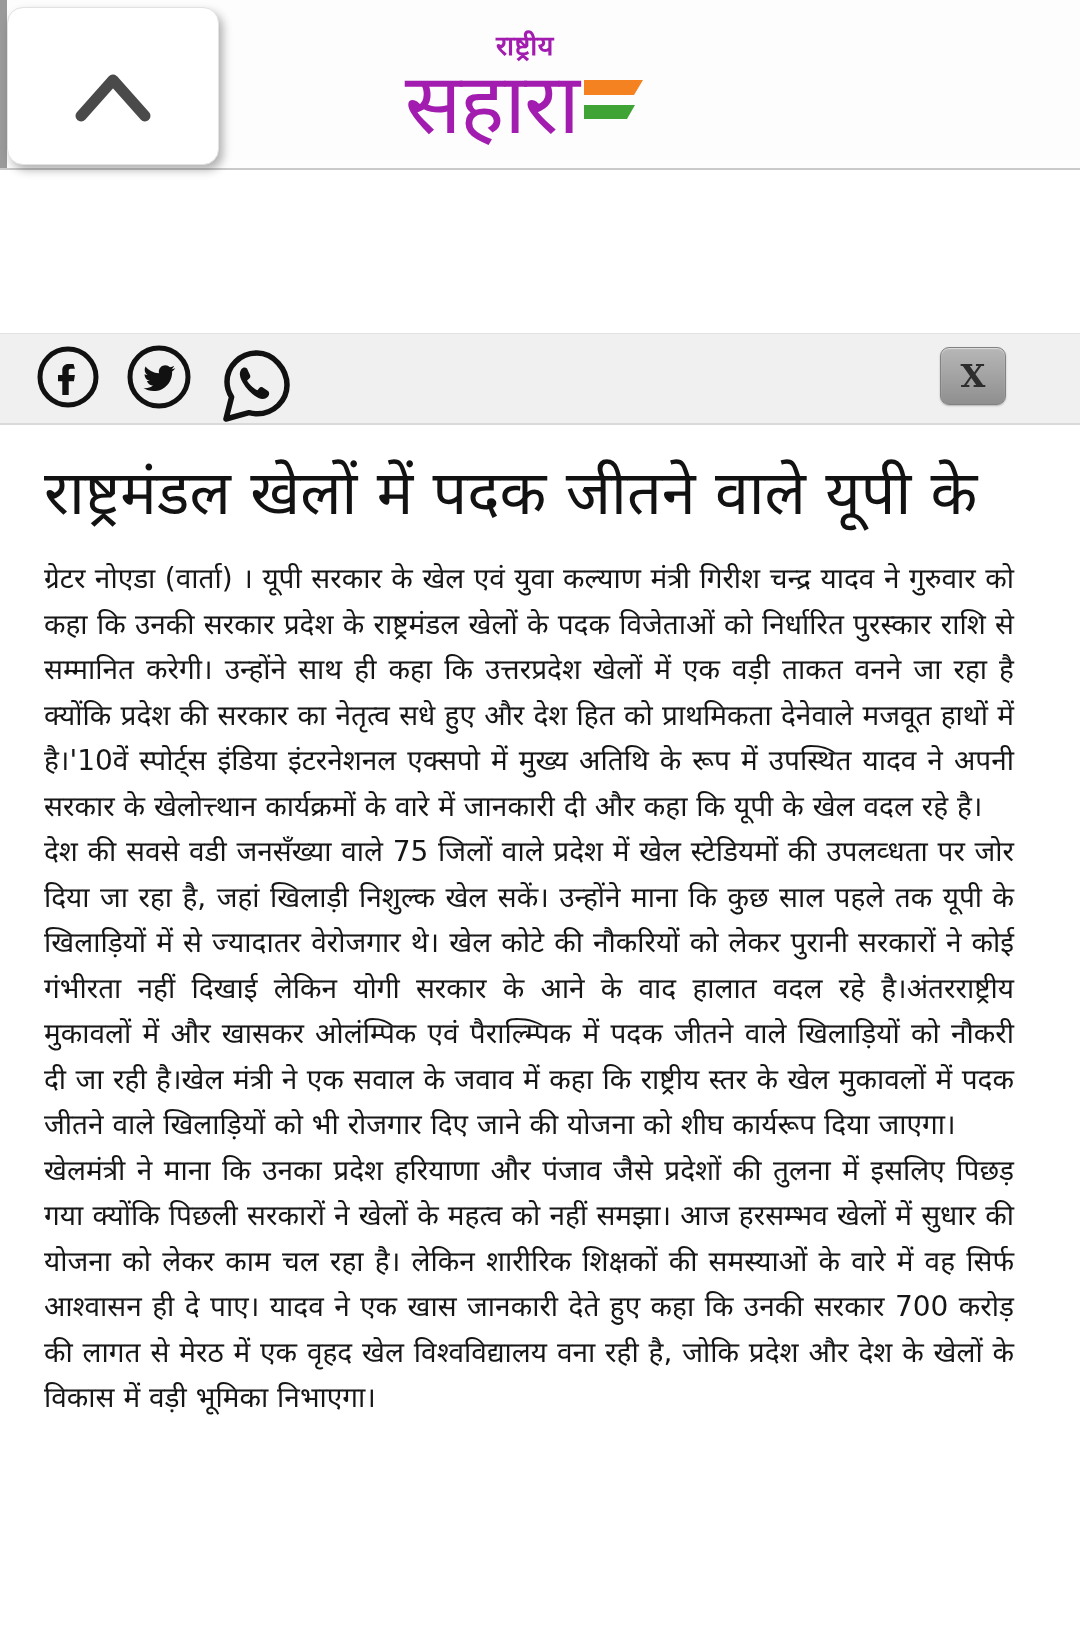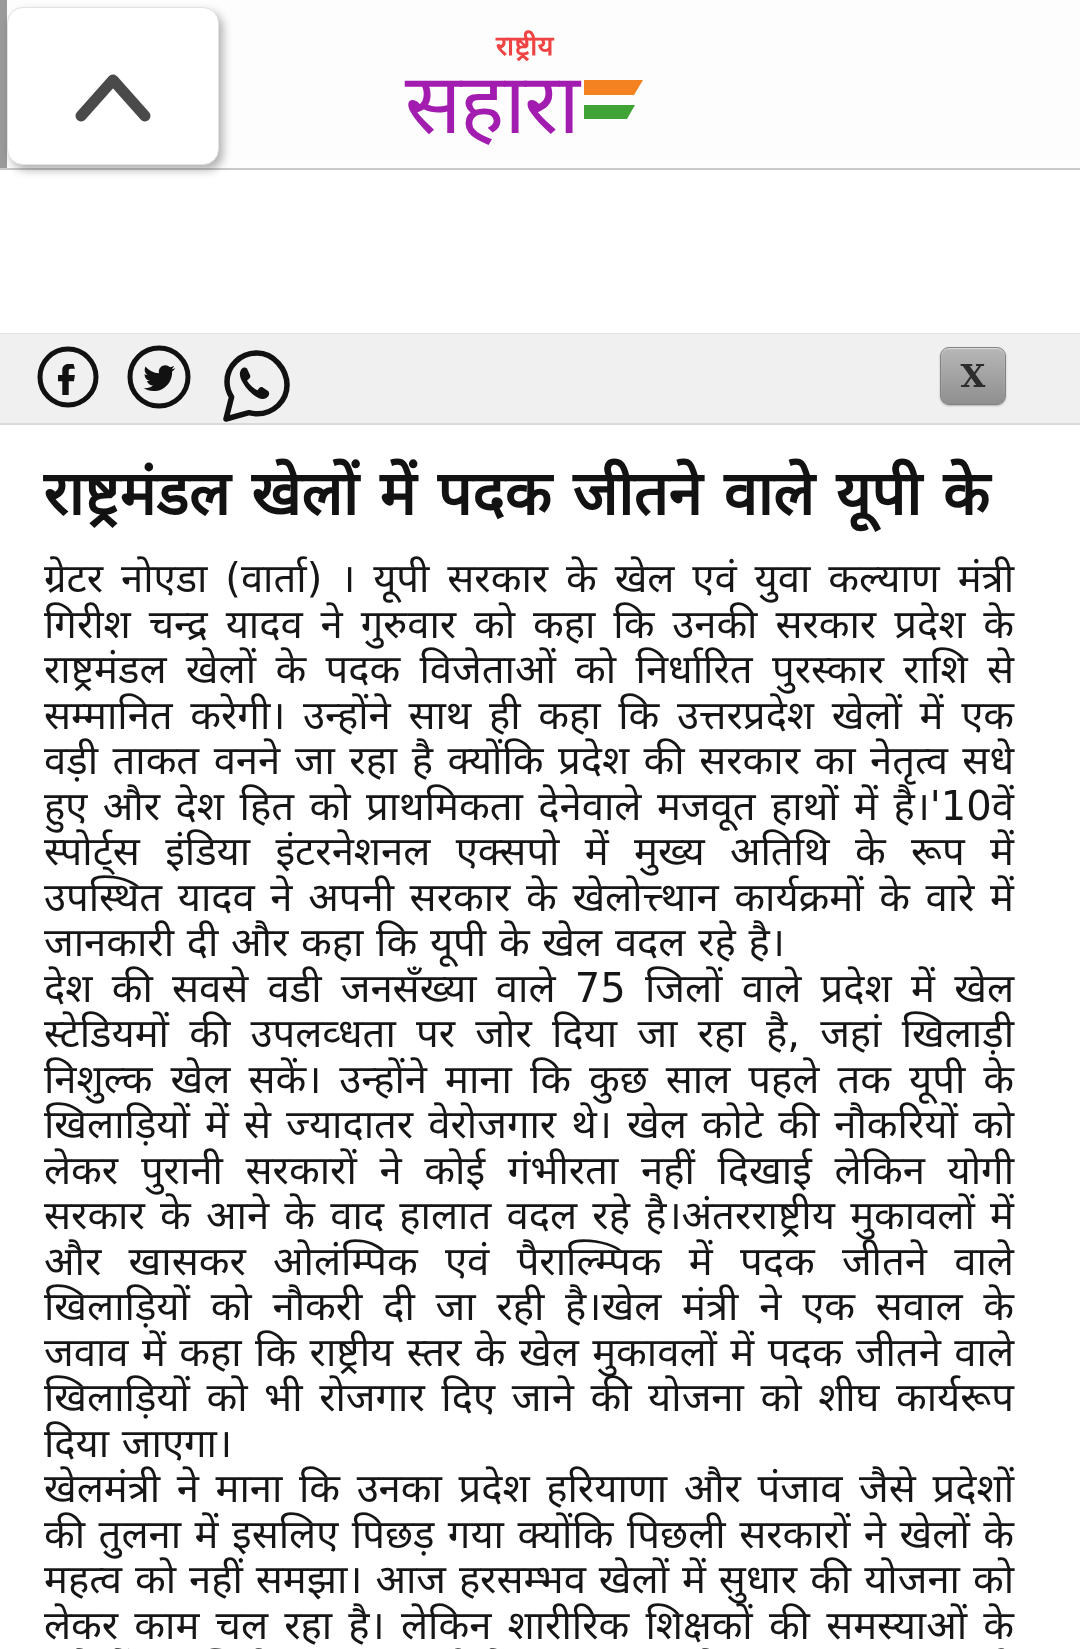--- a/index.html
+++ b/index.html
@@ -40,21 +40,21 @@
   .scroll-top-button svg { margin-top: 26px; }
 
   .logo-block {
     position: absolute; left: 0; right: 0; top: 26px;
     text-align: center;
     padding-right: 30px;
   }
   .logo-tagline {
     font-size: 27px;
     font-weight: bold;
-    color: #ef4444;
+    color: #a21caf;
     letter-spacing: 0.5px;
   }
   .logo-title-row {
     display: inline-flex;
     align-items: flex-start;
     margin-top: 2px;
   }
   .logo-title {
     font-size: 84px;
     font-weight: normal;
@@ -93,27 +93,27 @@
     font-family: "DejaVu Serif", "Liberation Serif", serif;
     display: flex; align-items: center; justify-content: center;
     cursor: pointer;
   }
 
   
   .article { padding: 18px 66px 0 44px; background: #ffffff; }
   .headline-line {
     font-size: 61px;
     line-height: 99px;
-    font-weight: 700;
+    font-weight: 400;
     color: #121212;
     white-space: nowrap;
   }
   .body-text { margin-top: 14px; }
   .body-text p {
-    font-size: 40px;
+    font-size: 28px;
     line-height: 45.5px;
     text-align: justify;
     color: #161616;
   }
 </style>
 </head>
 <body>
 
 <div class="page">
 

